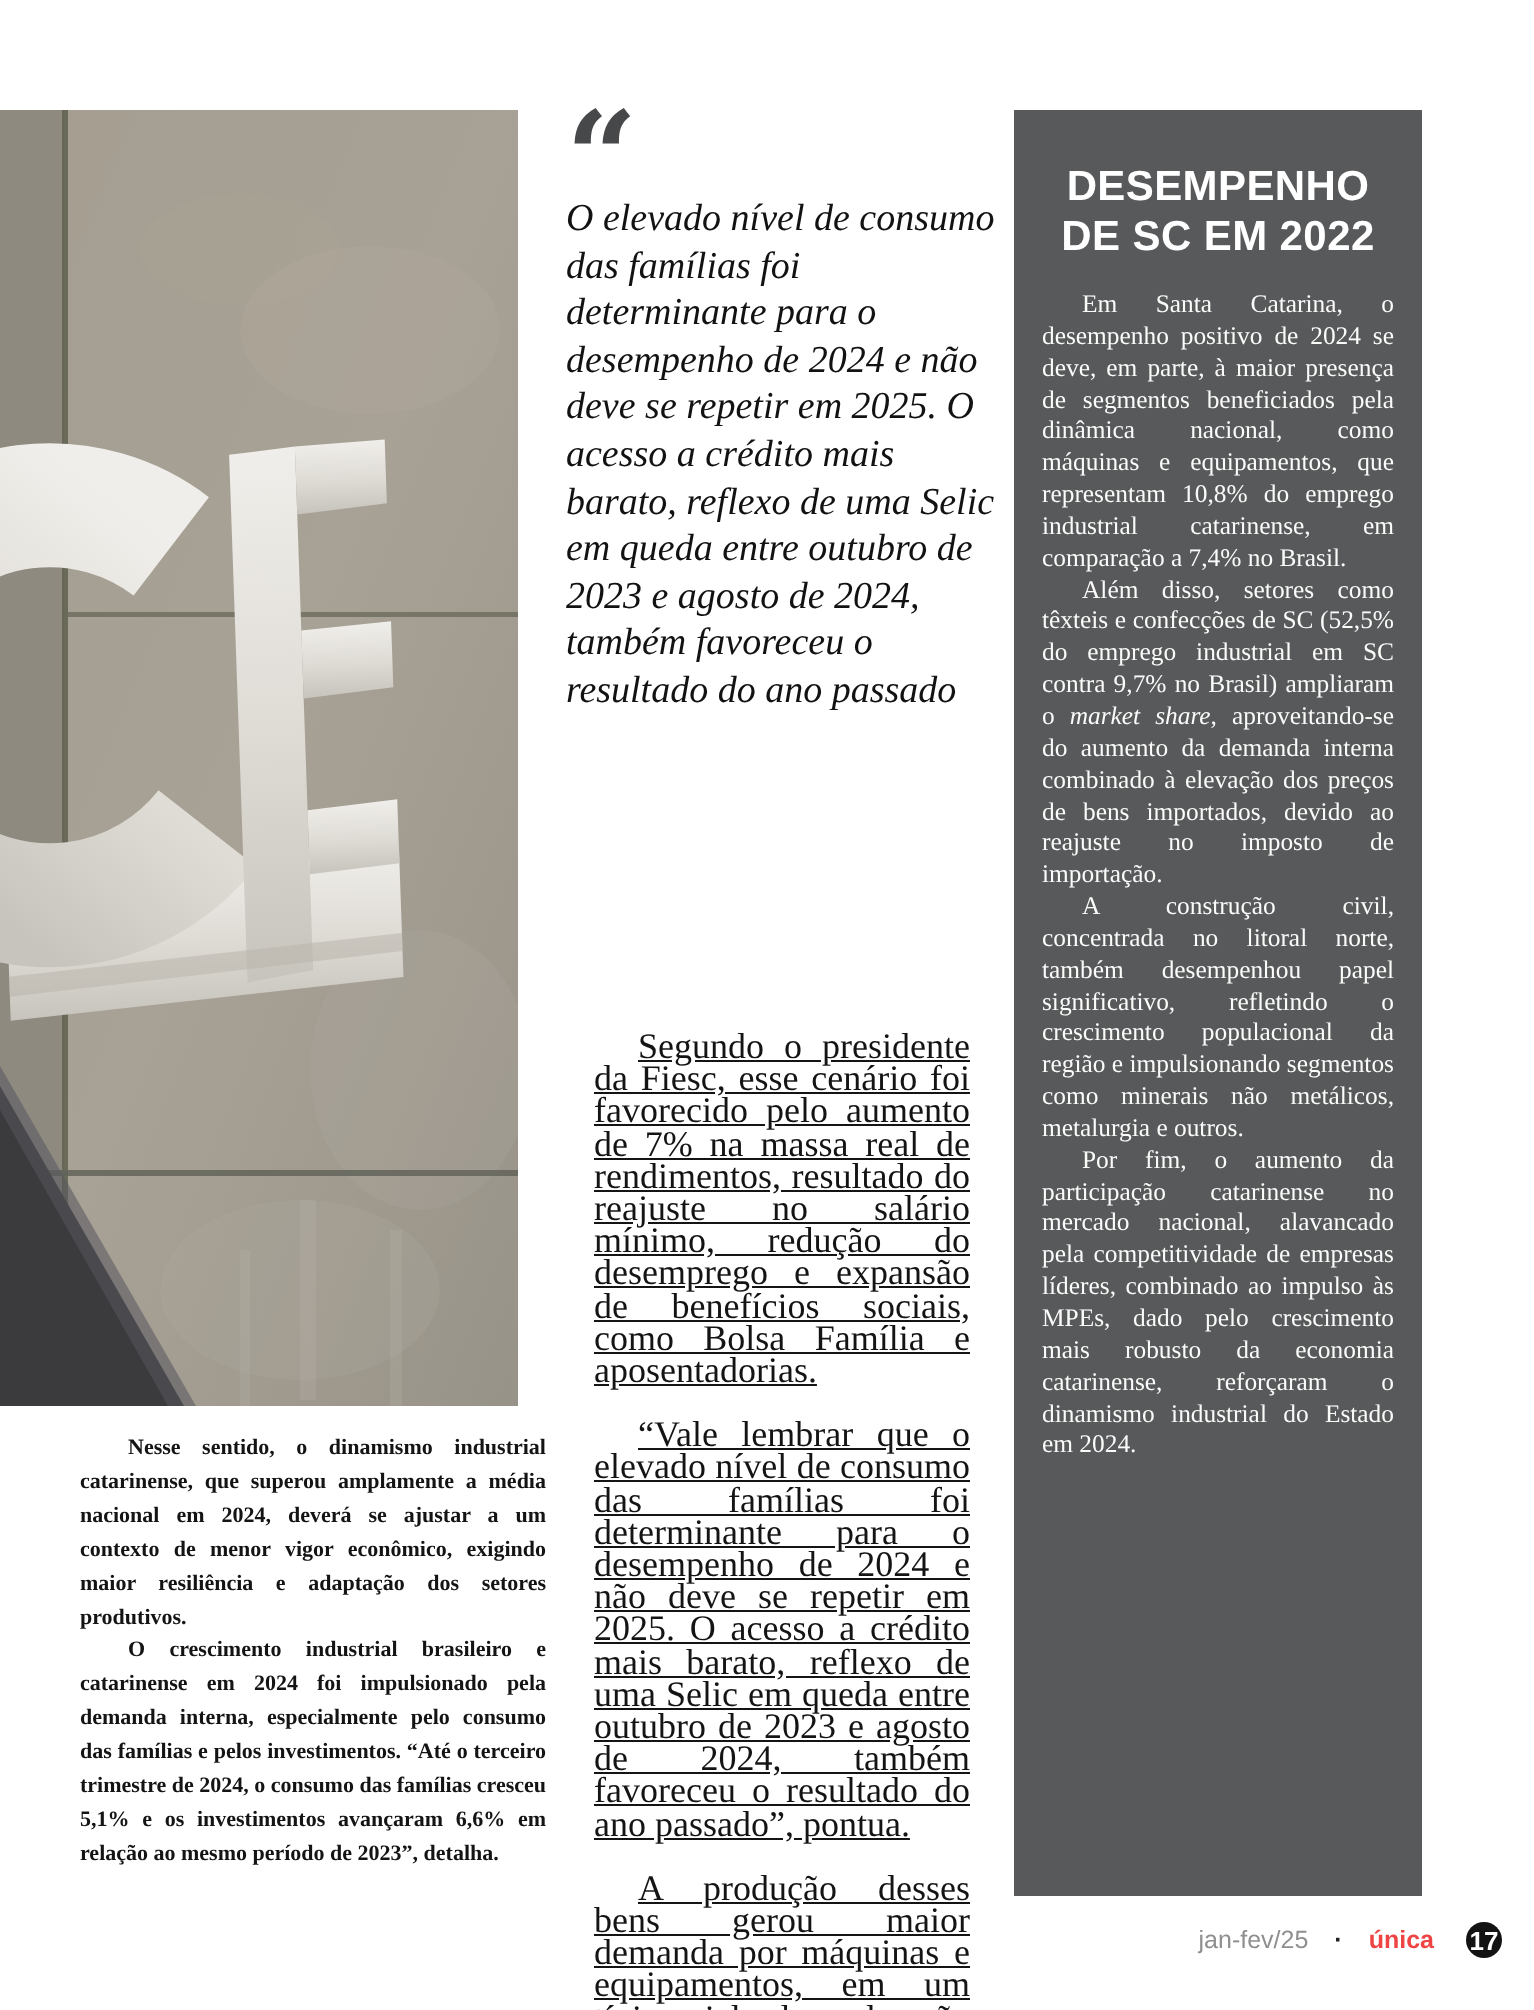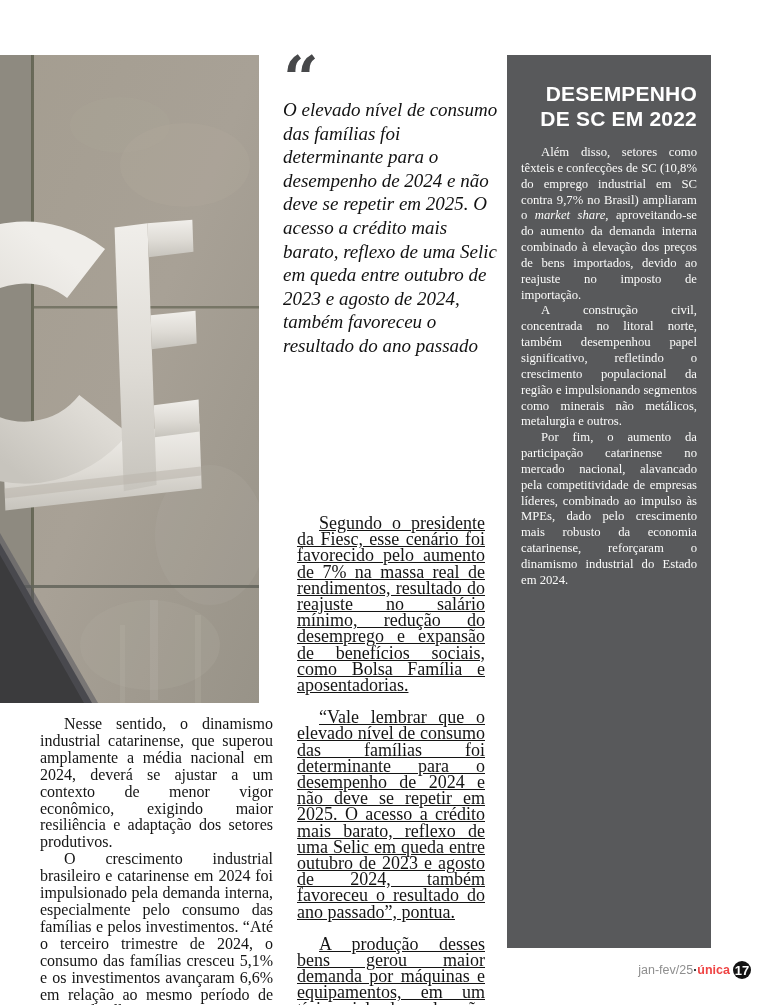--- a/index.html
+++ b/index.html
@@ -20,41 +20,41 @@
   }
   
   .mid-body{position:absolute;left:281px;top:499px;width:220px;}
   .mid-body p{
     margin:16px;text-align:justify;text-indent:22px;font-size:18px;line-height:16.2px;
     hyphens:auto;text-decoration:underline;-webkit-hyphens:auto;
   }
   
   .left-body{position:absolute;left:40px;top:716px;width:233px;}
   .left-body p{
-    margin:0;text-align:justify;text-indent:24px;font-size:16px;line-height:16.9px;
-    hyphens:auto;-webkit-hyphens:auto;
+    margin:0;text-align:justify;text-indent:24px;font-size:11px;line-height:16.9px;
+    hyphens:auto;font-weight:bold;-webkit-hyphens:auto;
   }
   
   .sidebar{
     position:absolute;left:507px;top:55px;width:204px;height:893px;
     background:#58595b;box-sizing:border-box;padding:26px 14px 0 14px;overflow:hidden;
   }
   .sb-title{
     font-family:"Liberation Sans", sans-serif;font-weight:bold;color:#ffffff;
-    font-size:21px;line-height:25px;text-align:right;letter-spacing:0.2px;margin:0;
+    font-size:21px;line-height:25px;text-align:center;letter-spacing:0.2px;margin:0;
   }
   .sb-body{margin-top:14px;}
   .sb-p{
     color:#fbfbfa;font-size:12.7px;line-height:15.85px;text-align:justify;
     text-indent:20px;margin:0;hyphens:auto;-webkit-hyphens:auto;
   }
   .sb-p em{font-style:italic;}
   
   .footer{
-    position:absolute;right:16px;top:961px;display:flex;align-items:center;gap:0;
+    position:absolute;right:16px;top:961px;display:flex;align-items:center;gap:13px;
     font-family:"Liberation Sans", sans-serif;font-size:12.5px;color:#8f8f8f;
   }
   .footer .sep{color:#222;font-weight:bold;}
   .footer .mag{color:#ef4444;font-weight:bold;}
   .pagenum{
     display:inline-flex;width:18px;height:18px;border-radius:50%;background:#131313;
     color:#fff;align-items:center;justify-content:center;font-size:13px;font-weight:bold;
     margin-left:3px;
   }
 </style>
@@ -119,21 +119,22 @@
   <p>Nesse sentido, o dinamismo industrial catarinense, que superou amplamente a média nacional em 2024, deverá se ajustar a um contexto de menor vigor econômico, exigindo maior resiliência e adaptação dos setores produtivos.</p>
   <p>O crescimento industrial brasileiro e catarinense em 2024 foi impulsionado pela demanda interna, especialmente pelo consumo das famílias e pelos investimentos. “Até o terceiro trimestre de 2024, o consumo das famílias cresceu 5,1% e os investimentos avançaram 6,6% em relação ao mesmo período de 2023”, detalha.</p>
 </div>
 
 <aside class="sidebar" lang="pt-BR">
   <h2 class="sb-title">
     <span style="display:block">DESEMPENHO</span>
     <span style="display:block">DE SC EM 2022</span>
   </h2>
   <div class="sb-body">
-    <p class="sb-p"><span>Além disso, setores como têxteis e confecções de SC (10,8% do emprego industrial em SC contra 9,7% no Brasil) ampliaram o </span><em>market share</em><span>, aproveitando-se do aumento da demanda interna combinado à elevação dos preços de bens importados, devido ao reajuste no imposto de importação.</span></p>
+    <p class="sb-p">Em Santa Catarina, o desempenho positivo de 2024 se deve, em parte, à maior presença de segmentos beneficiados pela dinâmica nacional, como máquinas e equipamentos, que representam 10,8% do emprego industrial catarinense, em comparação a 7,4% no Brasil.</p>
+    <p class="sb-p"><span>Além disso, setores como têxteis e confecções de SC (52,5% do emprego industrial em SC contra 9,7% no Brasil) ampliaram o </span><em>market share</em><span>, aproveitando-se do aumento da demanda interna combinado à elevação dos preços de bens importados, devido ao reajuste no imposto de importação.</span></p>
     <p class="sb-p">A construção civil, concentrada no litoral norte, também desempenhou papel significativo, refletindo o crescimento populacional da região e impulsionando segmentos como minerais não metálicos, metalurgia e outros.</p>
     <p class="sb-p">Por fim, o aumento da participação catarinense no mercado nacional, alavancado pela competitividade de empresas líderes, combinado ao impulso às MPEs, dado pelo crescimento mais robusto da economia catarinense, reforçaram o dinamismo industrial do Estado em 2024.</p>
   </div>
 </aside>
 
 <div class="footer">
   <span>jan-fev/25</span>
   <span class="sep">·</span>
   <span class="mag">única</span>
   <span class="pagenum">17</span>

